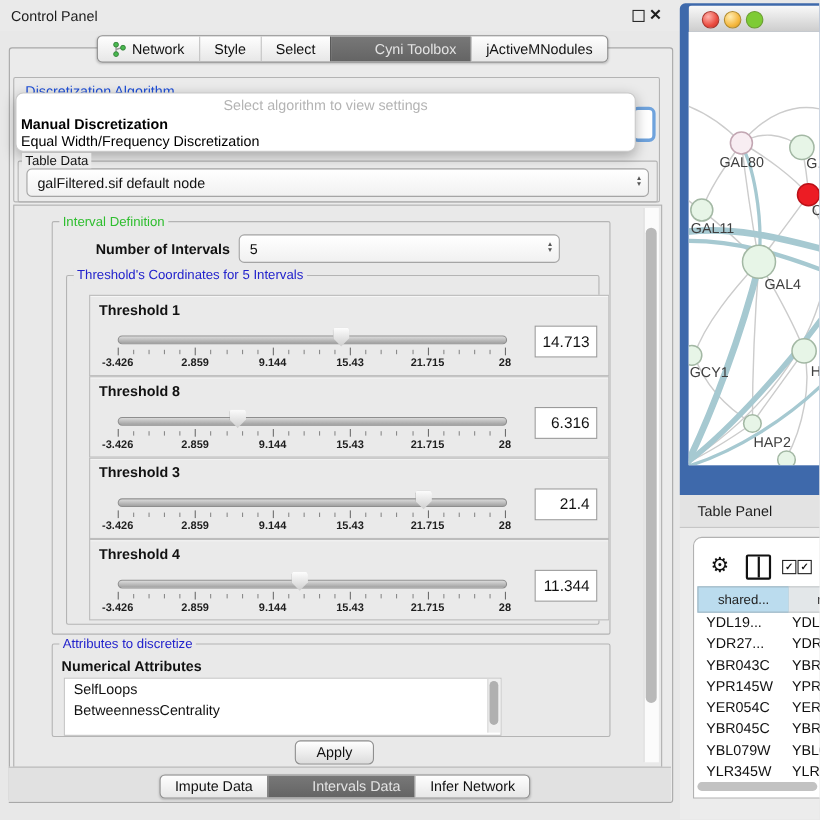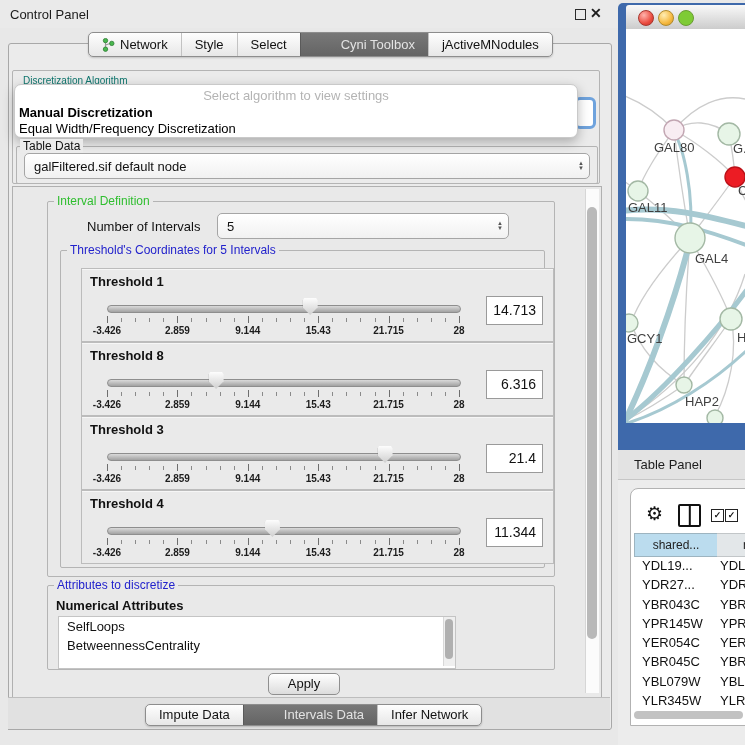--- a/index.html
+++ b/index.html
@@ -22,21 +22,21 @@
   .tab{font-size:13px;color:#111;padding:0 13px;white-space:nowrap;display:flex;align-items:center;gap:5px;}
   .tab + .tab{border-left:1px solid #c2c2c2;}
   .tab.selected{background:linear-gradient(#787878,#646464);color:#e3e3e3;border-left-color:#5a5a5a;padding-left:40px;}
   .top-tabs{left:88px;top:32px;height:23px;}
   .top-tabs .tab{line-height:23px;}
   .bottom-tabs{left:145px;top:704px;height:20px;z-index:6;}
   .bottom-tabs .tab{line-height:20px;}
 
   
   .algo-group{left:12px;top:70px;width:586px;height:112px;border:1px solid #b4b4b4;border-radius:3px;}
-  .algo-title{left:10px;top:4px;font-size:10px;color:#0f766e;}
+  .algo-title{left:10px;top:4px;font-size:13px;color:#1d4ed8;}
   .focus-frag{left:574px;top:97px;width:16px;height:26px;border:3px solid #6fa3dd;border-radius:6px;background:#fff;z-index:10;}
   .algo-popup{left:14px;top:84px;width:562px;height:52px;background:#fff;border:1px solid #c9c9c9;border-radius:7px;
     box-shadow:0 4px 12px rgba(0,0,0,.28);z-index:40;}
   .algo-popup .ph{margin-top:3px;text-align:center;font-size:13px;color:#b4b4b4;}
   .algo-popup .opt1{margin:2px 0 0 4px;font-size:13px;font-weight:bold;color:#000;}
   .algo-popup .opt2{margin:1px 0 0 4px;font-size:13px;color:#000;}
 
   
   .tabledata-label{left:20px;top:139px;font-size:12px;color:#111;background:#ebebeb;padding:0 3px;z-index:41;}
   .tabledata-box{left:16px;top:146px;width:580px;height:36px;border:1px solid #b8b8b8;border-radius:2px;}
@@ -51,21 +51,21 @@
   .scroll-panel{left:12px;top:186px;width:588px;height:510px;border:1px solid #b0b0b0;background:#e9e9e9;}
   .vscroll{right:2px;top:2px;width:13px;height:504px;background:#fbfbfb;border-left:1px solid #d6d6d6;}
   .vscroll .thumb{left:1px;top:18px;width:10px;height:432px;background:#b9b9b9;border-radius:6px;}
 
   .group{border:1px solid #b4b4b4;border-radius:2px;}
   .group-label{font-size:12px;padding:0 3px;background:#e9e9e9;white-space:nowrap;}
   .green{color:#2fbe2f;}
   .blue{color:#2222cc;}
 
   .interval-group{left:34px;top:14px;width:506px;height:374px;}
-  .noi-label{left:39px;top:17px;font-size:13px;font-weight:normal;color:#111;}
+  .noi-label{left:39px;top:17px;font-size:13px;font-weight:bold;color:#111;}
   .combo-intervals{left:169px;top:11px;width:290px;height:24px;}
 
   .thr-group{left:12px;top:48px;width:483px;height:316px;}
   .th-row{position:absolute;left:20px;width:471px;height:72px;border:1px solid #bcbcbc;background:#eaeaea;box-shadow:inset 0 1px 0 #f6f6f6;}
   .th-label{position:absolute;left:8px;top:5px;font-size:13px;font-weight:bold;color:#111;}
   .track{position:absolute;left:25px;top:36px;width:352px;height:6px;border:1px solid #8e8e8e;border-radius:4px;
     background:linear-gradient(#dadada,#a2a2a2);}
   .thumb-sl{position:absolute;top:29px;width:15px;height:17px;z-index:3;
     background:linear-gradient(#fdfdfd,#cfcfcf);
     clip-path:polygon(10% 0,90% 0,100% 14%,100% 55%,50% 100%,0 55%,0 14%);

